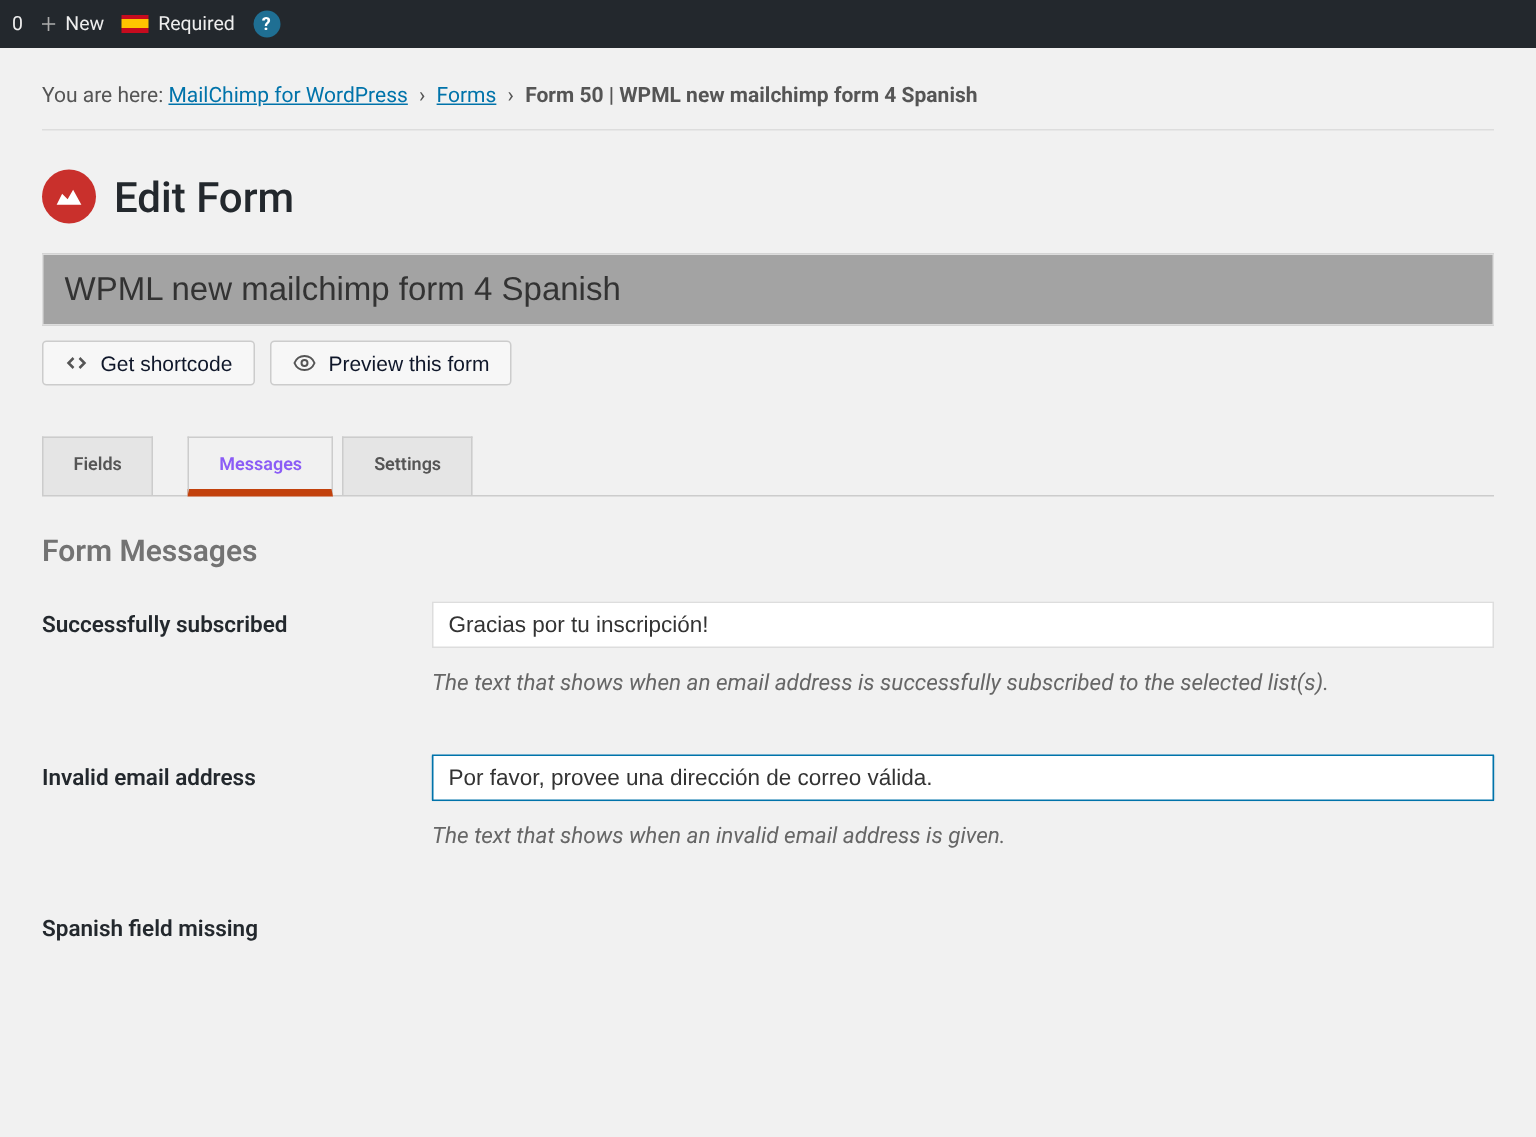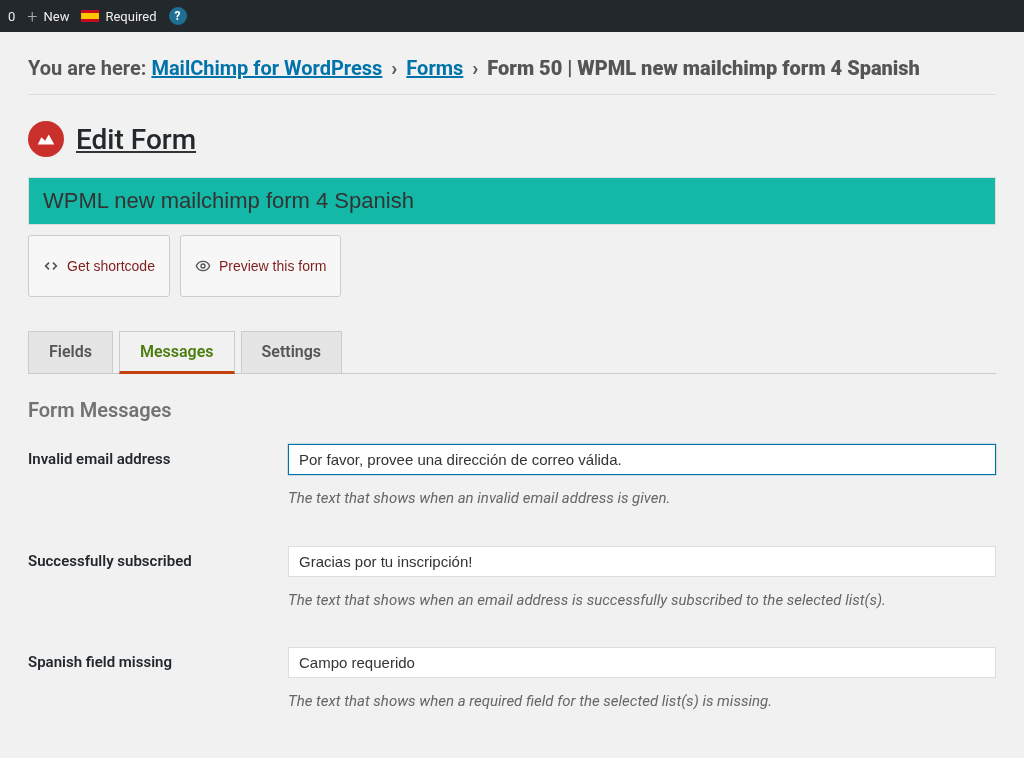--- a/index.html
+++ b/index.html
@@ -41,38 +41,36 @@
       align-items: center;
       justify-content: center;
       font-size: 12px;
       font-weight: bold;
     }
     .plus-icon { font-size: 18px; font-weight: 300; color: #aaa;}
     .content {
       padding: 16px 28px;
     }
     .breadcrumb {
-      font-size: 20px;
+      font-size: 14px;
       color: #555;
       padding: 8px 0 14px 0;
-      font-weight: bold;
     }
     .breadcrumb a { color: #0073aa; text-decoration: underline; }
     .breadcrumb .sep { margin: 0 4px; color: #555; }
     hr.divider {
       border: none;
       border-top: 1px solid #ddd;
       margin: 0 0 16px 0;
     }
     .page-header {
       display: flex;
       align-items: center;
       gap: 12px;
       padding: 10px 0 20px 0;
-      text-decoration: underline;
     }
     .mc-icon {
       width: 36px;
       height: 36px;
       border-radius: 50%;
       background: #c9302c;
       display: flex;
       align-items: center;
       justify-content: center;
     }
@@ -81,62 +79,63 @@
       font-size: 28px;
       font-weight: 500;
       color: #23282d;
     }
     .title-input {
       width: 100%;
       padding: 10px 14px;
       font-size: 22px;
       color: #333;
       border: 1px solid #ddd;
-      background: #14b8a6;
+      background: #a3a3a3;
       outline: none;
     }
     .toolbar {
       display: flex;
       gap: 10px;
       margin-top: 10px;
     }
     .btn {
       display: inline-flex;
       align-items: flex-start;
       gap: 8px;
       background: #f7f7f7;
       border: 1px solid #ccc;
-      padding: 22px 14px;
+      padding: 6px 14px;
       font-size: 14px;
-      color: #7f1d1d;
+      color: #0f172a;
       border-radius: 3px;
       cursor: pointer;
     }
     .btn svg { width: 16px; height: 16px; }
     .tabs {
       display: flex;
       margin-top: 34px;
       border-bottom: 1px solid #ccc;
     }
     .tab {
       padding: 10px 20px;
-      font-size: 16px;
+      font-size: 12px;
       font-weight: 600;
       color: #555;
       background: #e5e5e5;
       border: 1px solid #ccc;
       border-bottom: none;
       margin-right: 6px;
       cursor: pointer;
     }
     .tab.active {
       background: #f1f1f1;
-      border-bottom: 3px solid #c2410c;
+      border-bottom: 5px solid #c2410c;
       margin-bottom: -1px;
-      color: #4d7c0f;
+      color: #8b5cf6;
+      margin-left: 17px;
     }
     h2.section-title {
       font-size: 20px;
       font-weight: 600;
       color: #737373;
       margin: 24px 0 22px 0;
     }
     .form-row {
       display: flex;
       align-items: flex-start;
@@ -234,36 +233,32 @@
 
   <div class="tabs">
     <div class="tab">Fields</div>
     <div class="tab active">Messages</div>
     <div class="tab">Settings</div>
   </div>
 
   <h2 class="section-title">Form Messages</h2>
 
   <div class="form-row">
+    <div class="form-label">Successfully subscribed</div>
+    <div class="form-field">
+      <input type="text" class="text-input" value="Gracias por tu inscripción!" style="">
+      <div class="help-text">The text that shows when an email address is successfully subscribed to the selected list(s).</div>
+    </div>
+  </div>
+
+  <div class="form-row">
     <div class="form-label">Invalid email address</div>
     <div class="form-field">
       <input type="text" class="text-input focused" value="Por favor, provee una dirección de correo válida." style="">
       <div class="help-text">The text that shows when an invalid email address is given.</div>
     </div>
   </div>
 
   <div class="form-row">
-    <div class="form-label">Successfully subscribed</div>
-    <div class="form-field">
-      <input type="text" class="text-input" value="Gracias por tu inscripción!" style="">
-      <div class="help-text">The text that shows when an email address is successfully subscribed to the selected list(s).</div>
-    </div>
-  </div>
-
-  <div class="form-row">
     <div class="form-label">Spanish field missing</div>
-    <div class="form-field">
-      <input type="text" class="text-input" value="Campo requerido" style="">
-      <div class="help-text">The text that shows when a required field for the selected list(s) is missing.</div>
-    </div>
   </div>
 
 </div>
 
 </body></html>

